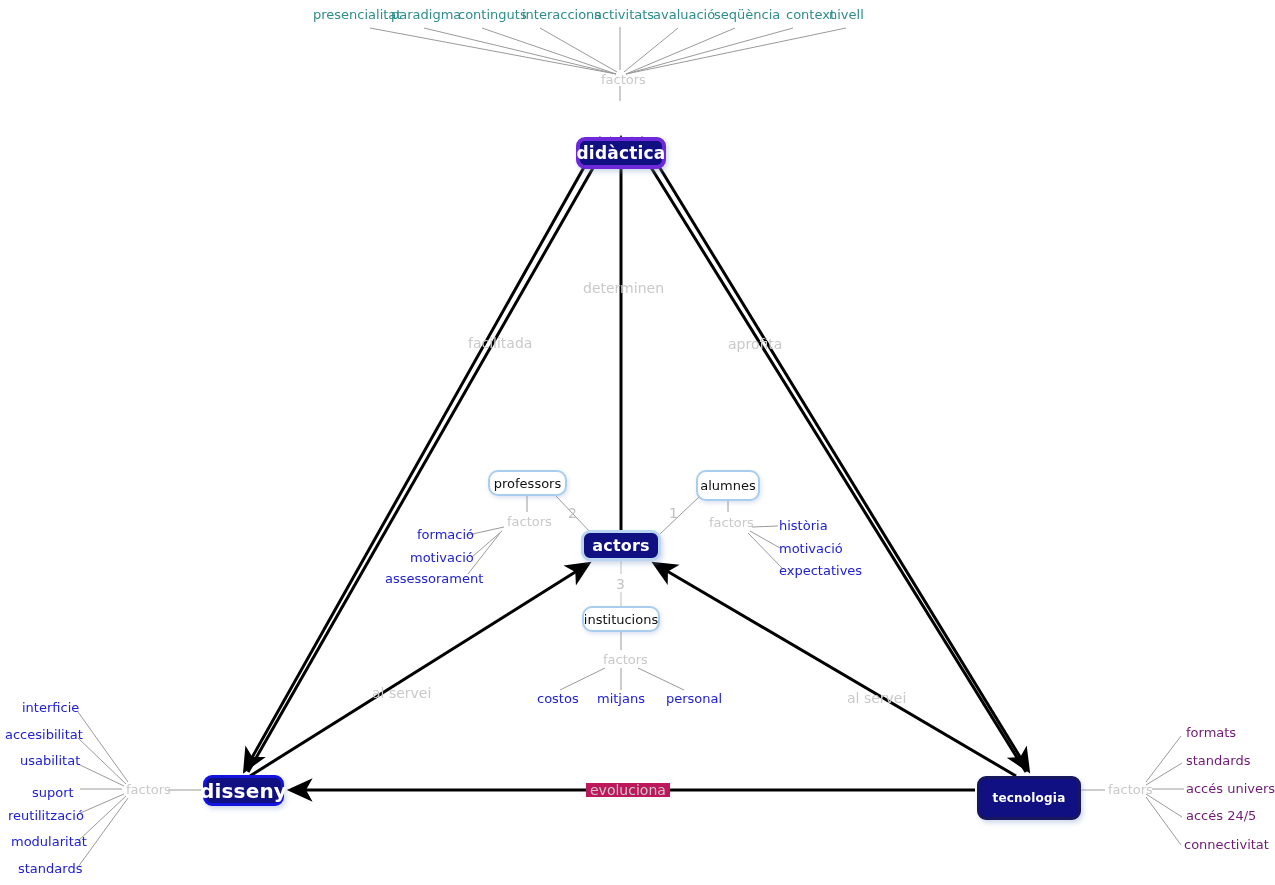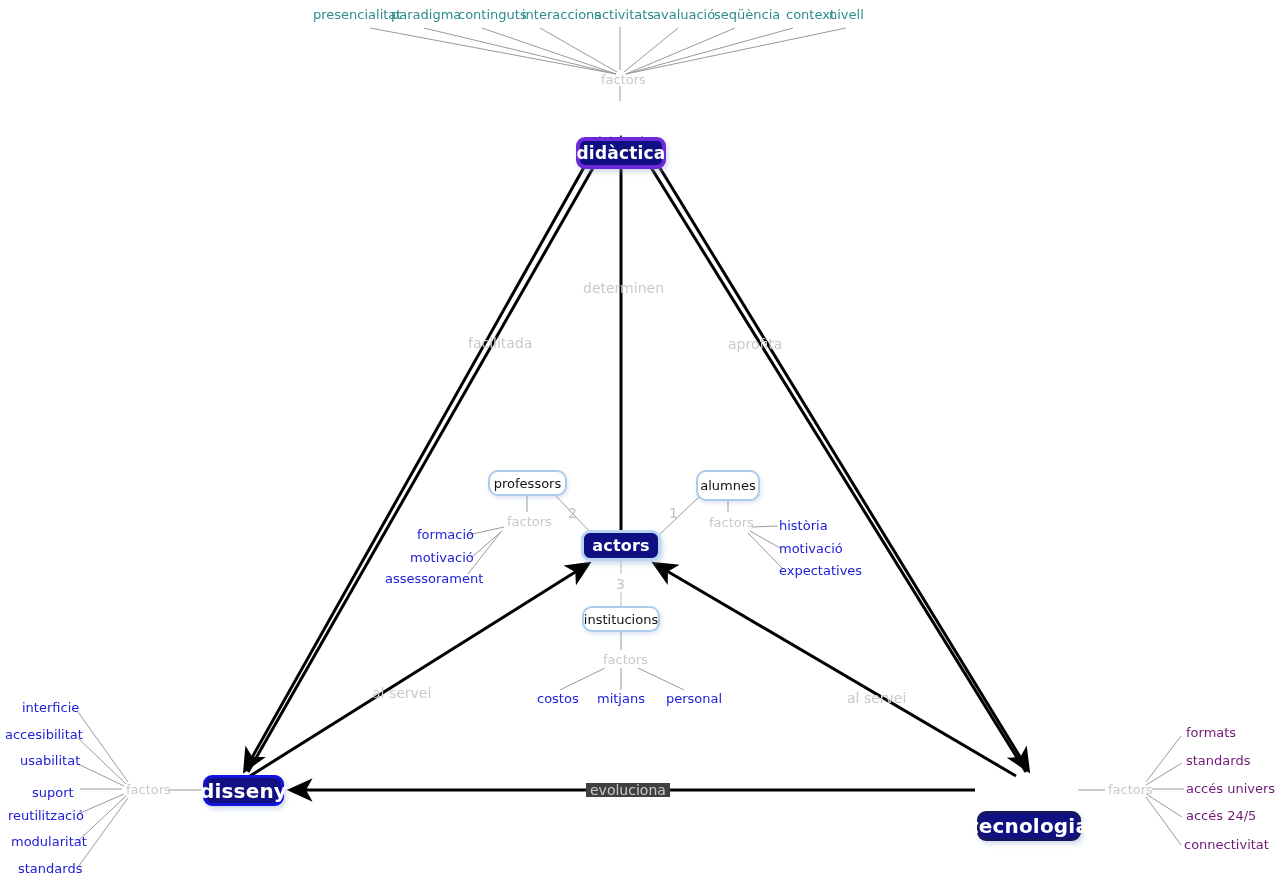--- a/index.html
+++ b/index.html
@@ -165,21 +165,21 @@
   </div>
 
   <div class="main-node soft" style="left:581px;top:530px;width:80px;height:31px;font-size:16px;">
     <span>actors</span>
   </div>
 
   <div class="main-node blue" style="left:203px;top:775px;width:81px;height:31px;font-size:20px;">
     <span>disseny</span>
   </div>
 
-  <div class="main-node navy" style="left:977px;top:776px;width:104px;height:30px;font-size:20px;margin-top:35px;">
+  <div class="main-node navy" style="left:977px;top:776px;width:104px;height:44px;font-size:12px;">
     <span>tecnologia</span>
   </div>
 
   <div class="sub-node" style="left:488px;top:470px;width:79px;height:26px;">
     <span>professors</span>
   </div>
 
   <div class="sub-node" style="left:696px;top:470px;width:64px;height:31px;">
     <span>alumnes</span>
   </div>
@@ -193,21 +193,21 @@
   <div class="faint big" style="left:583px;top:281px;">determinen</div>
 
   <div class="faint big" style="left:468px;top:336px;">facilitada</div>
 
   <div class="faint big" style="left:728px;top:337px;">aprofita</div>
 
   <div class="faint big" style="left:372px;top:686px;">al servei</div>
 
   <div class="faint big" style="left:847px;top:691px;">al servei</div>
 
-  <div class="faint big" style="left:586px;top:783px;background:#404040;padding:0 4px;">evoluciona</div>
+  <div class="faint big" style="left:586px;top:783px;background:#be185d;padding:0 4px;">evoluciona</div>
 
   <div class="faint" style="left:507px;top:515px;">factors</div>
 
   <div class="faint" style="left:709px;top:516px;">factors</div>
 
   <div class="faint" style="left:603px;top:653px;">factors</div>
 
   <div class="faint" style="left:126px;top:783px;">factors</div>
 
   <div class="faint" style="left:1108px;top:783px;">factors</div>

